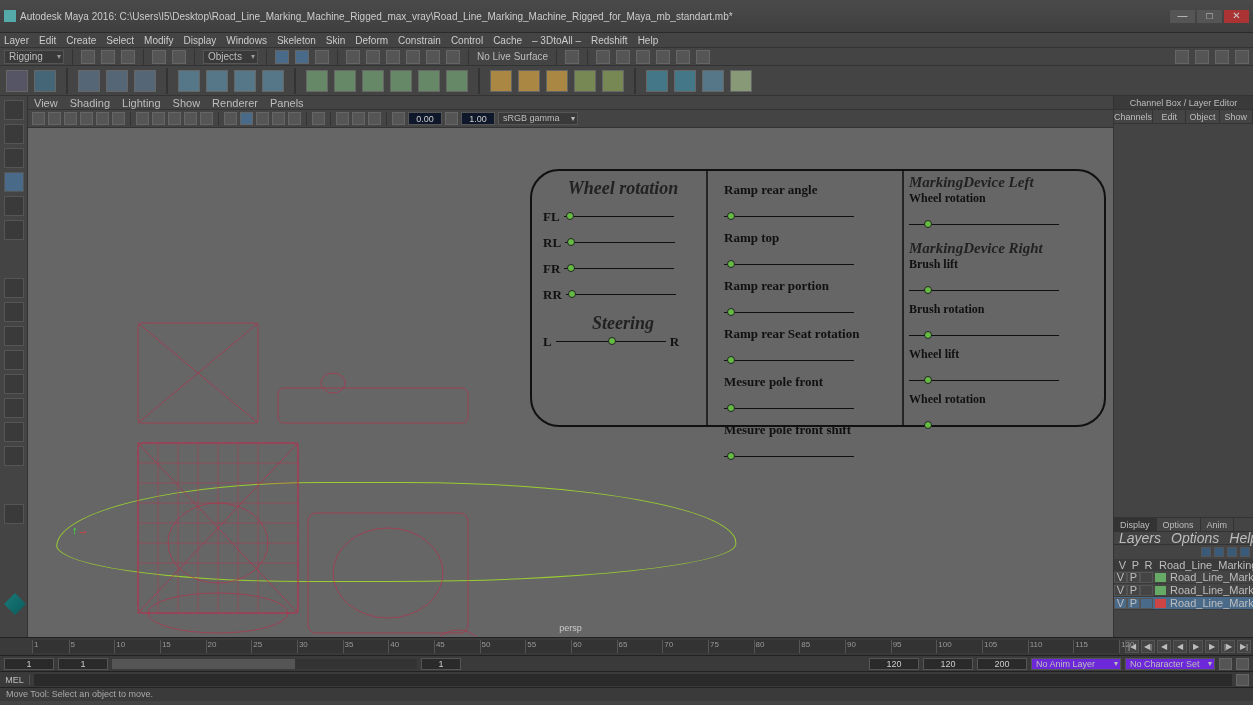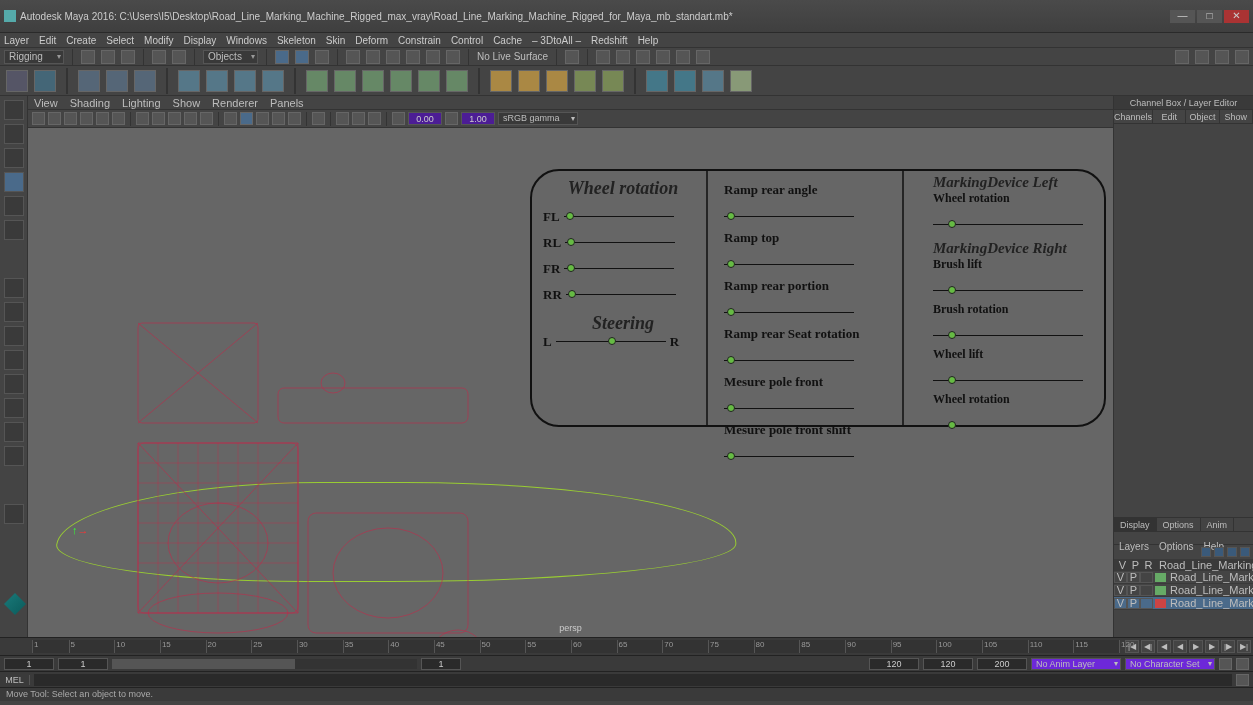--- a/index.html
+++ b/index.html
@@ -21,21 +21,21 @@
 .main { display:flex; height:541px; }
 .lefttools { width:28px; background:#444; border-right:1px solid #333; display:flex; flex-direction:column; align-items:center; padding-top:4px; gap:4px;}
 .lefttools .lt { width:20px; height:20px; background:#3a3a3a; border:1px solid #555;}
 .lefttools .lt.sel { background:#4b6; }
 .lefttools .spacer { height:30px; }
 .viewport-wrap { flex:1; display:flex; flex-direction:column; background:#5a5a5a; position:relative;}
 .vpmenubar { height:14px; background:#444; display:flex; align-items:center; gap:12px; padding:0 6px; font-size:10px; border-bottom:1px solid #333;}
 .vptoolbar { height:18px; background:#444; display:flex; align-items:center; gap:3px; padding:0 4px; border-bottom:1px solid #333;}
 .vptoolbar .vi { width:13px; height:13px; background:#555; border:1px solid #666;}
 .vptoolbar .vsep { width:1px; height:14px; background:#333; margin:0 2px;}
-.vptoolbar input.num { width:34px; height:13px; background:#4c1d95; border:1px solid #555; font-size:9px; color:#ccc; text-align:center;}
+.vptoolbar input.num { width:34px; height:13px; background:#0f172a; border:1px solid #555; font-size:9px; color:#ccc; text-align:center;}
 .vptoolbar .vdrop { background:#393939; border:1px solid #555; height:13px; min-width:80px; padding:0 12px 0 4px; position:relative; font-size:9px; line-height:11px;}
 .vptoolbar .vdrop:after{content:"▾";position:absolute;right:2px;top:0;font-size:8px;}
 .viewport { flex:1; background:#666; position:relative; overflow:hidden;}
 .ground { position:absolute; bottom:55px; left:30px; width:680px; height:100px; border:1px solid #9c3; border-radius:60% 80% 80% 60% / 100% 100% 60% 60%; transform:skewX(-8deg);}
 .model { position:absolute; left:80px; top:185px; width:400px; height:420px; }
 .model svg { width:100%; height:100%; }
 .axis { position:absolute; left:44px; bottom:100px; font-size:14px; }
 .axis .x{color:#f33;} .axis .y{color:#3f3;}
 .persp { position:absolute; bottom:4px; left:50%; transform:translateX(-50%); font-size:9px; color:#ccc;}
 .rigpanel { position:absolute; right:6px; top:40px; width:578px; height:260px; }
@@ -50,21 +50,21 @@
 .rightpanel { width:140px; background:#444; border-left:1px solid #333; display:flex; flex-direction:column;}
 .rp-title { height:14px; background:#3a3a3a; text-align:center; font-size:9px; line-height:14px; border-bottom:1px solid #333;}
 .rp-tabs { height:14px; background:#444; display:flex; border-bottom:1px solid #333;}
 .rp-tabs span { flex:1; text-align:center; font-size:9px; line-height:14px; border-right:1px solid #333;}
 .rp-body { flex:1; background:#444;}
 .rp-bottom { height:120px; background:#444; border-top:1px solid #333; display:flex; flex-direction:column;}
 .rp-btabs { height:14px; display:flex; border-bottom:1px solid #333;}
 .rp-btabs span { padding:0 6px; font-size:9px; line-height:14px; border-right:1px solid #333;}
 .rp-btabs span.sel { background:#333;}
 .rp-ltabs { height:13px; display:flex; border-bottom:1px solid #333;}
-.rp-ltabs span { padding:8px 5px; font-size:10px; line-height:13px;}
+.rp-ltabs span { padding:0 5px; font-size:14px; line-height:13px;font-style:italic;}
 .rp-licons { height:14px; display:flex; justify-content:flex-end; gap:3px; padding:2px 3px;}
 .rp-licons .li{width:10px;height:10px;background:#3a5a7a;border:1px solid #555;}
 .layer-hdr { height:12px; background:#3a3a3a; display:flex; font-size:9px; padding-left:2px;}
 .layer-hdr span{width:13px;text-align:center;}
 .layer-hdr .nm{flex:1;text-align:left;padding-left:4px;}
 .layer-row { height:13px; display:flex; align-items:center; font-size:9px; border-bottom:1px solid #3a3a3a;}
 .layer-row .c{width:13px;height:11px;border:1px solid #555;margin-right:0;text-align:center;line-height:9px;}
 .layer-row .sw{width:11px;height:9px;margin:0 2px;}
 .layer-row .nm{flex:1;overflow:hidden;white-space:nowrap;padding-left:2px;}
 .layer-row.sel{background:#4a6a8a;}
@@ -340,21 +340,21 @@
           </div>
         </div>
         <div class="col" style="left:195px;top:14px;width:175px;" id="rampctrls">
             <div style="margin-bottom: 8px;"><span class="lbl">Ramp rear angle</span><br><span class="slider" style="width:130px;"><span class="knob" style="left:2%;"></span></span></div>
             <div style="margin-bottom: 8px;"><span class="lbl">Ramp top</span><br><span class="slider" style="width:130px;"><span class="knob" style="left:2%;"></span></span></div>
             <div style="margin-bottom: 8px;"><span class="lbl">Ramp rear portion</span><br><span class="slider" style="width:130px;"><span class="knob" style="left:2%;"></span></span></div>
             <div style="margin-bottom: 8px;"><span class="lbl">Ramp rear Seat rotation</span><br><span class="slider" style="width:130px;"><span class="knob" style="left:2%;"></span></span></div>
             <div style="margin-bottom: 8px;"><span class="lbl">Mesure pole front</span><br><span class="slider" style="width:130px;"><span class="knob" style="left:2%;"></span></span></div>
             <div style="margin-bottom: 8px;"><span class="lbl">Mesure pole front shift</span><br><span class="slider" style="width:130px;"><span class="knob" style="left:2%;"></span></span></div>
           </div>
-        <div class="col" style="left:404px;top:6px;width:180px;">
+        <div class="col" style="left:380px;top:6px;width:180px;">
           <h4>MarkingDevice Left</h4>
           <div id="mdleft">
               <div style="margin-bottom: 6px;"><span class="lbl" style="font-size:12px;">Wheel rotation</span><br><span class="slider" style="width:150px;"><span class="knob" style="left:10%;"></span></span></div>
             </div>
           <h4 style="margin-top:10px;">MarkingDevice Right</h4>
           <div id="mdright">
               <div style="margin-bottom: 6px;"><span class="lbl" style="font-size:12px;">Brush lift</span><br><span class="slider" style="width:150px;"><span class="knob" style="left:10%;"></span></span></div>
               <div style="margin-bottom: 6px;"><span class="lbl" style="font-size:12px;">Brush rotation</span><br><span class="slider" style="width:150px;"><span class="knob" style="left:10%;"></span></span></div>
               <div style="margin-bottom: 6px;"><span class="lbl" style="font-size:12px;">Wheel lift</span><br><span class="slider" style="width:150px;"><span class="knob" style="left:10%;"></span></span></div>
               <div style="margin-bottom: 6px;"><span class="lbl" style="font-size:12px;">Wheel rotation</span><br><span class="slider" style="width:150px;"><span class="knob" style="left:10%;"></span></span></div>

